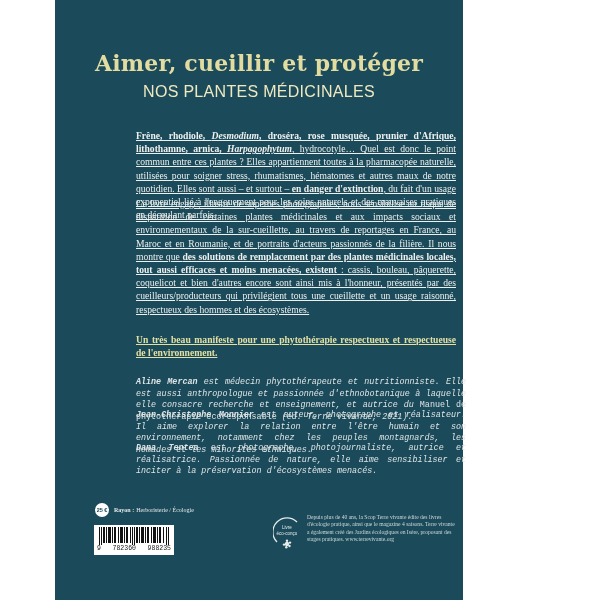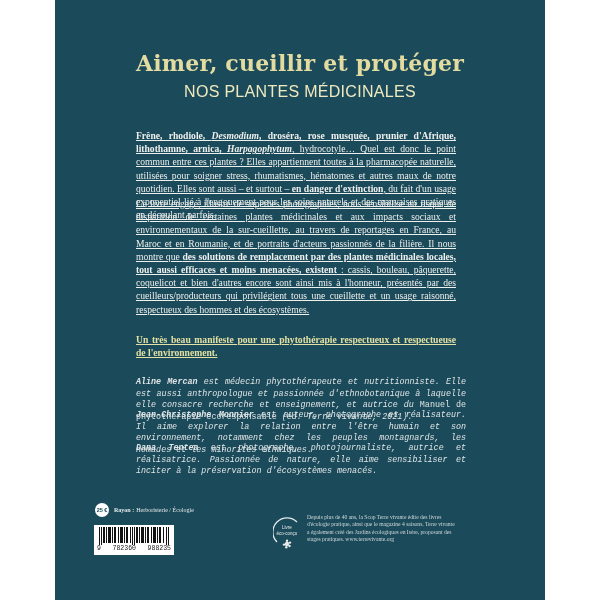--- a/index.html
+++ b/index.html
@@ -1,20 +1,20 @@
 <!DOCTYPE html>
 <html><head>
 <meta charset="utf-8">
 <style>
   html, body { margin: 0; padding: 0; }
   body {
     width: 600px; height: 600px; background: #ffffff; position: relative; overflow: hidden;
   }
   .cover {
-    position: absolute; left: 55px; top: 0; width: 490px; height: 600px;
+    position: absolute; left: 55px; top: 0; width: 408px; height: 600px;
     background: #1b4a5a;
     color: #e9ece8;
   }
   .title {
     position: absolute; left: 0; right: 0; top: 50px; text-align: center;
     font-family: "DejaVu Serif", serif; font-weight: bold; font-size: 22px;
     color: #e3dca1; letter-spacing: 0.2px;
   }
   .subtitle {
     position: absolute; left: 0; right: 0; top: 83px; text-align: center;

